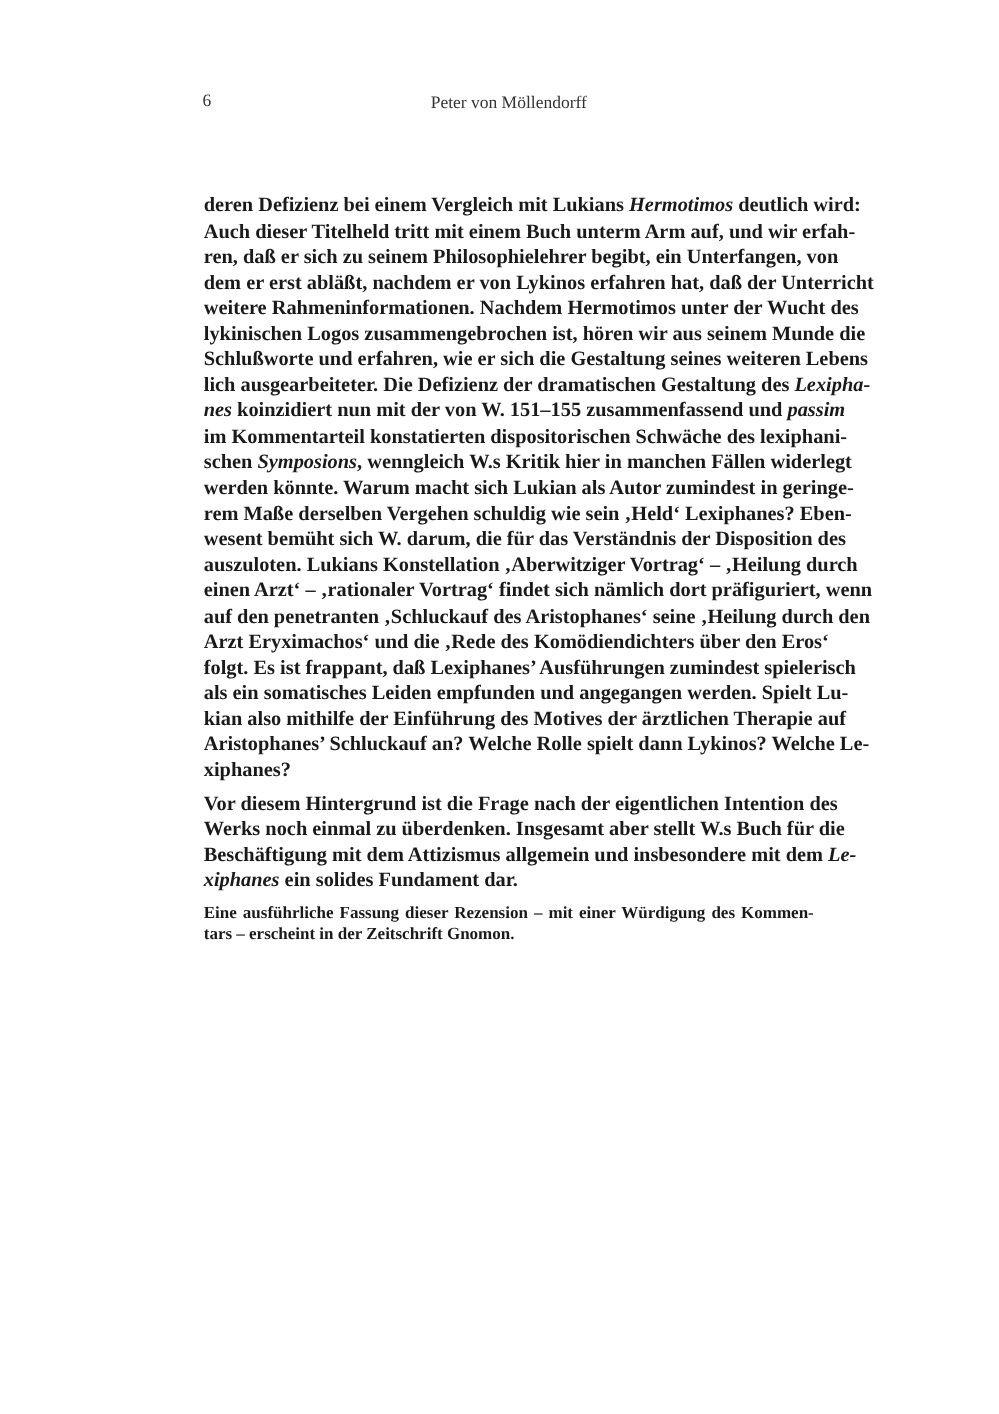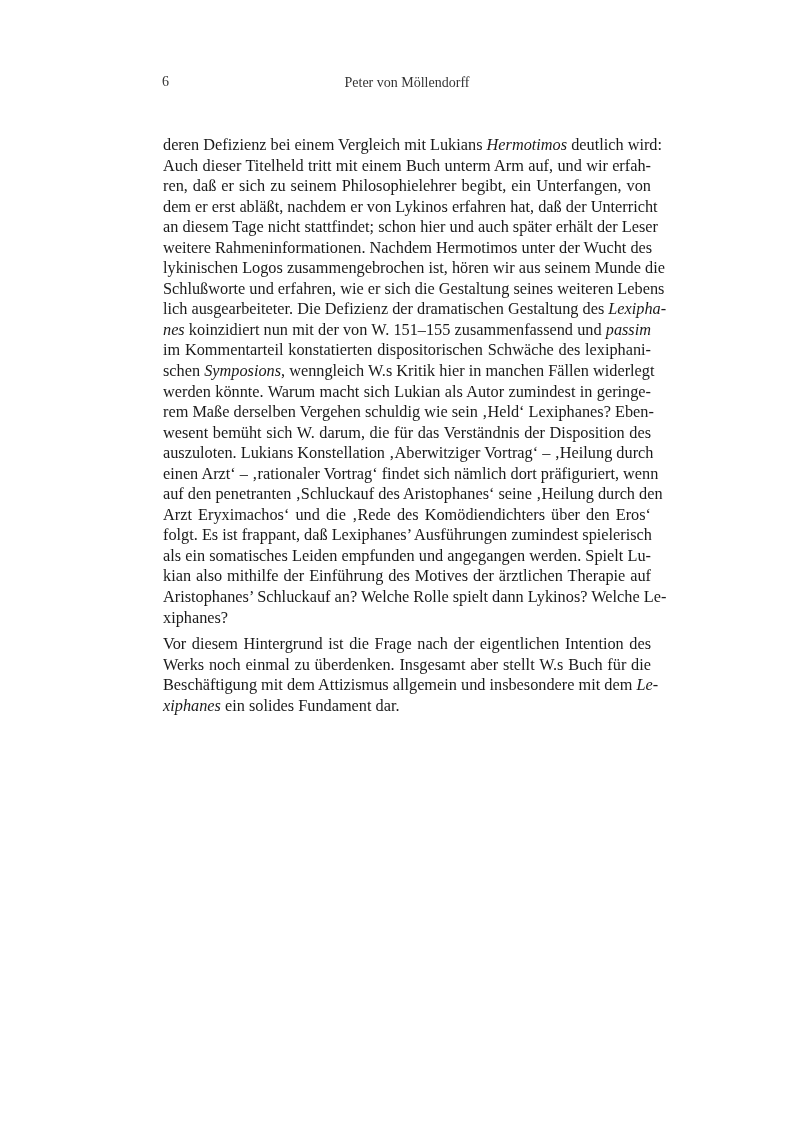--- a/index.html
+++ b/index.html
@@ -27,22 +27,23 @@
       left: 163px;
       width: 488px;
       top: 75px;
       text-align: center;
       font-size: 14px;
       color: #333;
     }
     .body-text {
       position: absolute;
       left: 163px;
-      top: 135px;
+      top: 154px;
       width: 488px;
+      font-weight: bold;
     }
     .line {
       display: block;
       height: 20.55px;
       line-height: 20.55px;
       font-size: 16.3px;
       white-space: nowrap;
       text-align: justify;
       text-align-last: justify;
     }
@@ -65,21 +66,20 @@
 <div>
   <div class="page-number">6</div>
   <div class="running-head">Peter von Möllendorff</div>
 
   <div class="body-text">
     <div id="para-0">
         <span class="line"><span>deren Defizienz bei einem Vergleich mit Lukians </span><i>Hermotimos</i><span> deutlich wird:</span></span>
         <span class="line"><span>Auch dieser Titelheld tritt mit einem Buch unterm Arm auf, und wir erfah-</span></span>
         <span class="line"><span>ren, daß er sich zu seinem Philosophielehrer begibt, ein Unterfangen, von</span></span>
         <span class="line"><span>dem er erst abläßt, nachdem er von Lykinos erfahren hat, daß der Unterricht</span></span>
-        <span class="line"><span>an diesem Tage nicht stattfindet; schon hier und auch später erhält der Leser</span></span>
         <span class="line"><span>weitere Rahmeninformationen. Nachdem Hermotimos unter der Wucht des</span></span>
         <span class="line"><span>lykinischen Logos zusammengebrochen ist, hören wir aus seinem Munde die</span></span>
         <span class="line"><span>Schlußworte und erfahren, wie er sich die Gestaltung seines weiteren Lebens</span></span>
         <span class="line"><span>lich ausgearbeiteter. Die Defizienz der dramatischen Gestaltung des </span><i>Lexipha-</i></span>
         <span class="line"><i>nes</i><span> koinzidiert nun mit der von W. 151–155 zusammenfassend und </span><i>passim</i></span>
         <span class="line"><span>im Kommentarteil konstatierten dispositorischen Schwäche des lexiphani-</span></span>
         <span class="line"><span>schen </span><i>Symposions</i><span>, wenngleich W.s Kritik hier in manchen Fällen widerlegt</span></span>
         <span class="line"><span>werden könnte. Warum macht sich Lukian als Autor zumindest in geringe-</span></span>
         <span class="line"><span>rem Maße derselben Vergehen schuldig wie sein ‚Held‘ Lexiphanes? Eben-</span></span>
         <span class="line"><span>wesent bemüht sich W. darum, die für das Verständnis der Disposition des</span></span>
@@ -94,14 +94,18 @@
         <span class="line last"><span>xiphanes?</span></span>
       </div>
     <div class="para-gap"></div>
     <div id="para-1">
         <span class="line"><span>Vor diesem Hintergrund ist die Frage nach der eigentlichen Intention des</span></span>
         <span class="line"><span>Werks noch einmal zu überdenken. Insgesamt aber stellt W.s Buch für die</span></span>
         <span class="line"><span>Beschäftigung mit dem Attizismus allgemein und insbesondere mit dem </span><i>Le-</i></span>
         <span class="line last"><i>xiphanes</i><span> ein solides Fundament dar.</span></span>
       </div>
     <div class="para-gap"></div>
+    <div id="note" class="note">
+        <span class="line"><span>Eine ausführliche Fassung dieser Rezension – mit einer Würdigung des Kommen-</span></span>
+        <span class="line last"><span>tars – erscheint in der Zeitschrift Gnomon.</span></span>
+      </div>
   </div>
 </div>
 
 </body></html>

